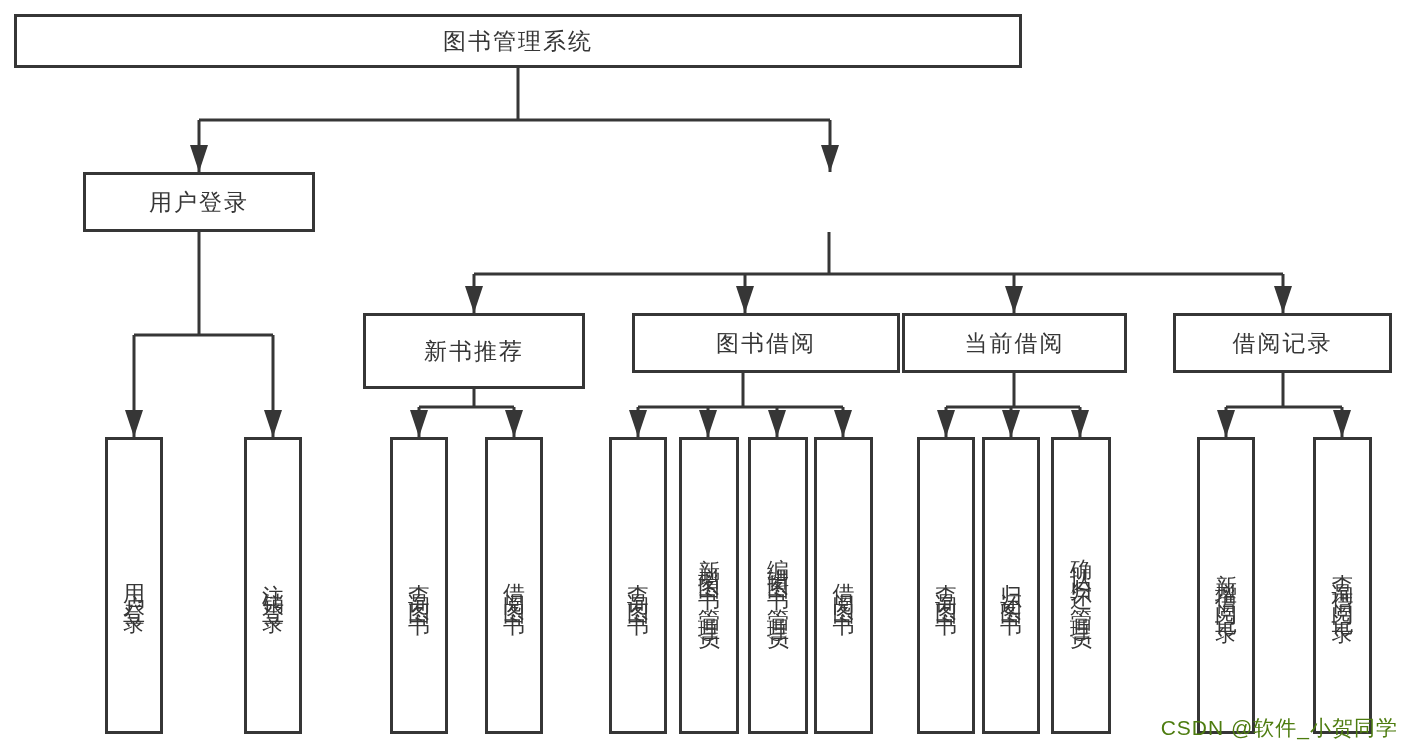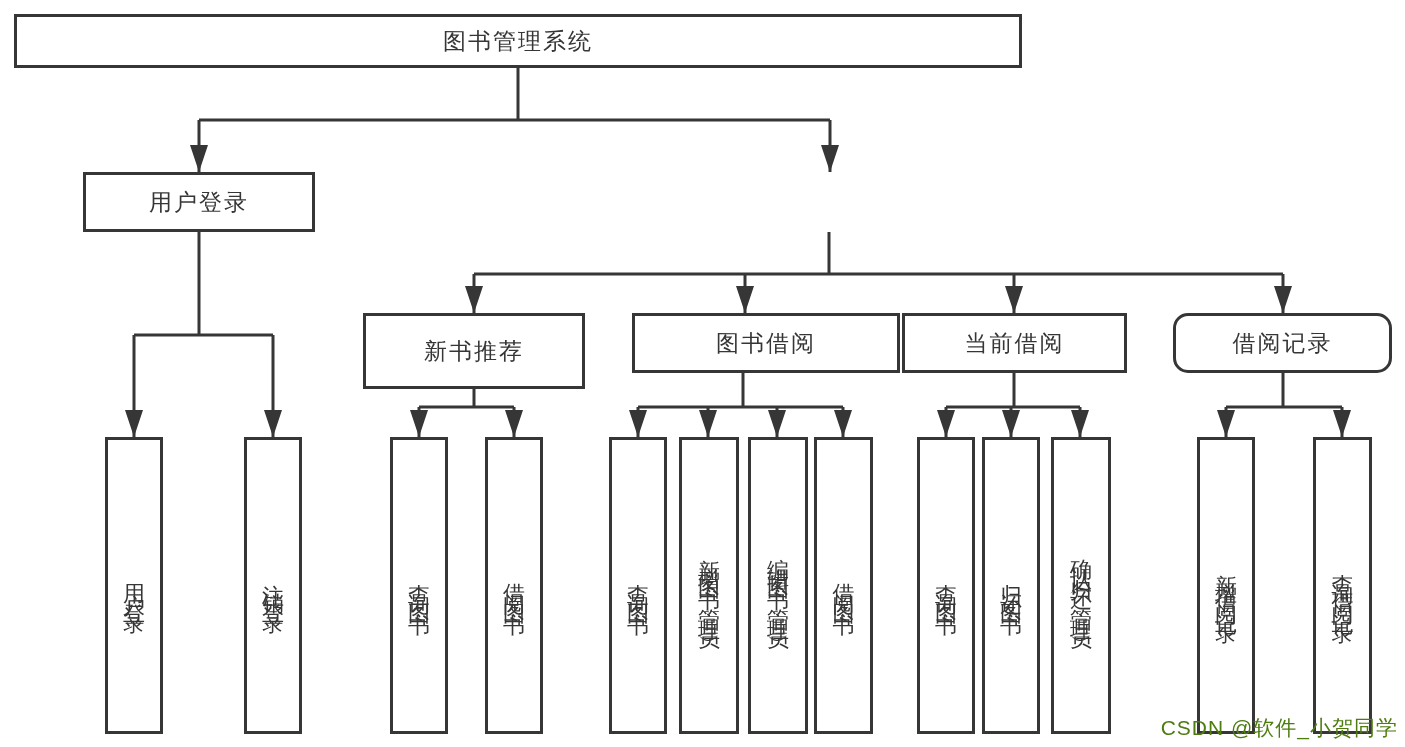--- a/index.html
+++ b/index.html
@@ -127,21 +127,21 @@
 
   <div class="node h-node" style="left:363px; top:313px; width:222px; height:76px;">
     <span class="label">新书推荐</span>
   </div>
   <div class="node h-node" style="left:632px; top:313px; width:268px; height:60px;">
     <span class="label">图书借阅</span>
   </div>
   <div class="node h-node" style="left:902px; top:313px; width:225px; height:60px;">
     <span class="label">当前借阅</span>
   </div>
-  <div class="node h-node" style="left:1173px; top:313px; width:219px; height:60px;border-radius:15px;">
+  <div class="node h-node" style="left:1173px; top:313px; width:219px; height:60px;">
     <span class="label">借阅记录</span>
   </div>
 
   <div class="node v-node" style="left:105px; top:437px; width:58px; height:297px;">
     <span class="label">用户登录</span>
   </div>
   <div class="node v-node" style="left:244px; top:437px; width:58px; height:297px;">
     <span class="label">注销登录</span>
   </div>
 

